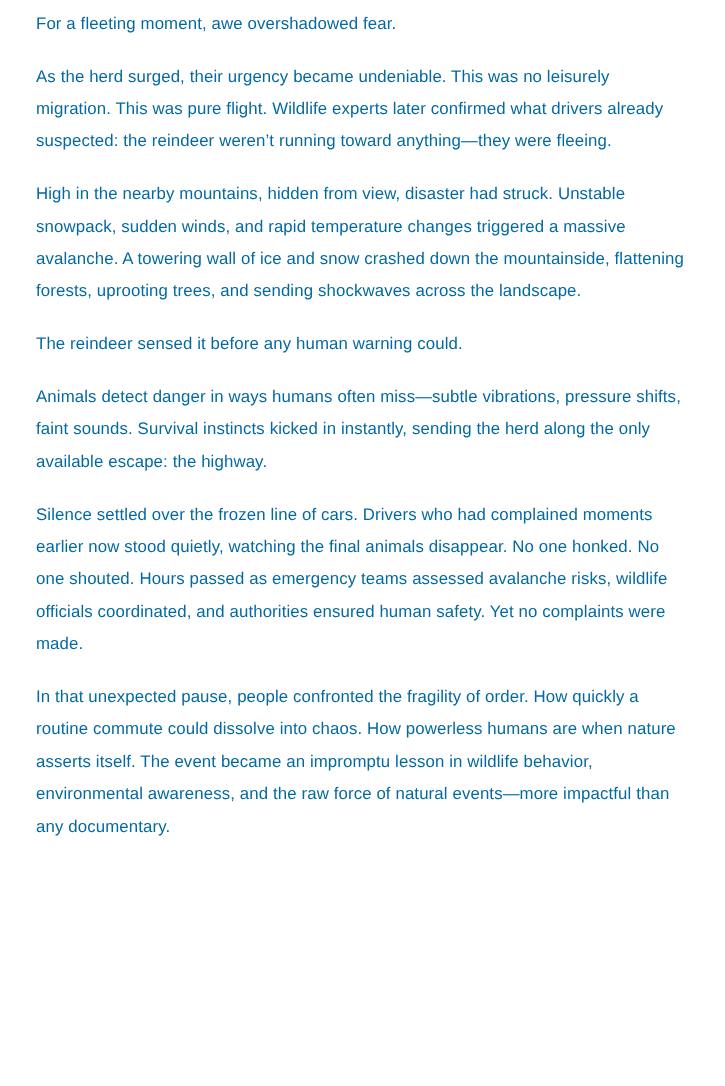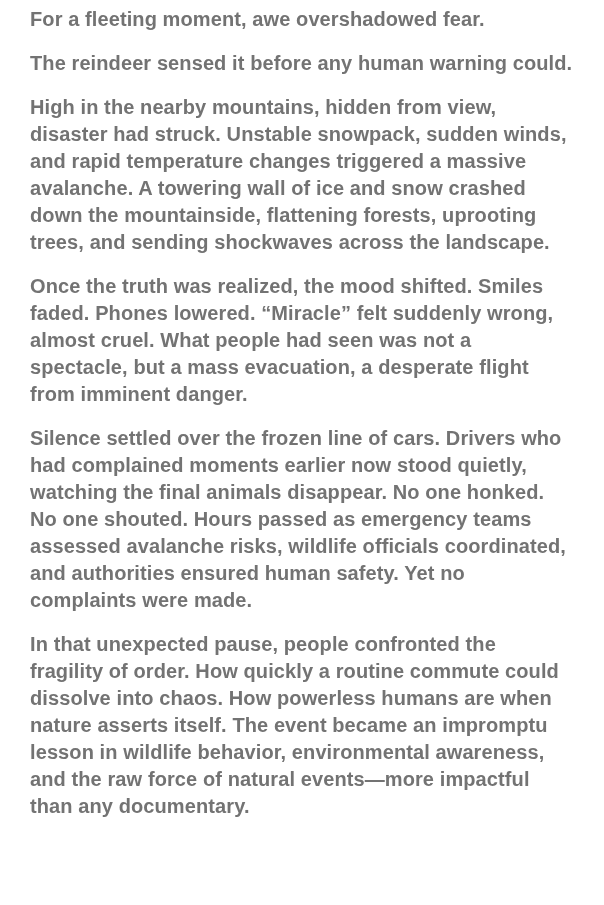--- a/index.html
+++ b/index.html
@@ -12,32 +12,32 @@
   body {
     font-family: "Liberation Sans", "DejaVu Sans", sans-serif;
   }
   .article {
     width: 604px;
     height: 905px;
     padding: 6px 30px 0 30px;
     overflow: hidden;
   }
   .article p {
-    font-size: 20px;
+    font-size: 14px;
     line-height: 27px;
-    color: #737373;
+    color: #0369a1;
     letter-spacing: 0.1px;
     margin-bottom: 17px;
     max-width: 545px;
-    font-weight: bold;
   }
 </style>
 </head>
 <body>
 
 <div class="article">
   <p>For a fleeting moment, awe overshadowed fear.</p>
+  <p>As the herd surged, their urgency became undeniable. This was no leisurely migration. This was pure flight. Wildlife experts later confirmed what drivers already suspected: the reindeer weren’t running toward anything—they were fleeing.</p>
+  <p>High in the nearby mountains, hidden from view, disaster had struck. Unstable snowpack, sudden winds, and rapid temperature changes triggered a massive avalanche. A towering wall of ice and snow crashed down the mountainside, flattening forests, uprooting trees, and sending shockwaves across the landscape.</p>
   <p>The reindeer sensed it before any human warning could.</p>
-  <p>High in the nearby mountains, hidden from view, disaster had struck. Unstable snowpack, sudden winds, and rapid temperature changes triggered a massive avalanche. A towering wall of ice and snow crashed down the mountainside, flattening forests, uprooting trees, and sending shockwaves across the landscape.</p>
-  <p>Once the truth was realized, the mood shifted. Smiles faded. Phones lowered. “Miracle” felt suddenly wrong, almost cruel. What people had seen was not a spectacle, but a mass evacuation, a desperate flight from imminent danger.</p>
+  <p>Animals detect danger in ways humans often miss—subtle vibrations, pressure shifts, faint sounds. Survival instincts kicked in instantly, sending the herd along the only available escape: the highway.</p>
   <p>Silence settled over the frozen line of cars. Drivers who had complained moments earlier now stood quietly, watching the final animals disappear. No one honked. No one shouted. Hours passed as emergency teams assessed avalanche risks, wildlife officials coordinated, and authorities ensured human safety. Yet no complaints were made.</p>
   <p>In that unexpected pause, people confronted the fragility of order. How quickly a routine commute could dissolve into chaos. How powerless humans are when nature asserts itself. The event became an impromptu lesson in wildlife behavior, environmental awareness, and the raw force of natural events—more impactful than any documentary.</p>
 </div>
 
 </body></html>

